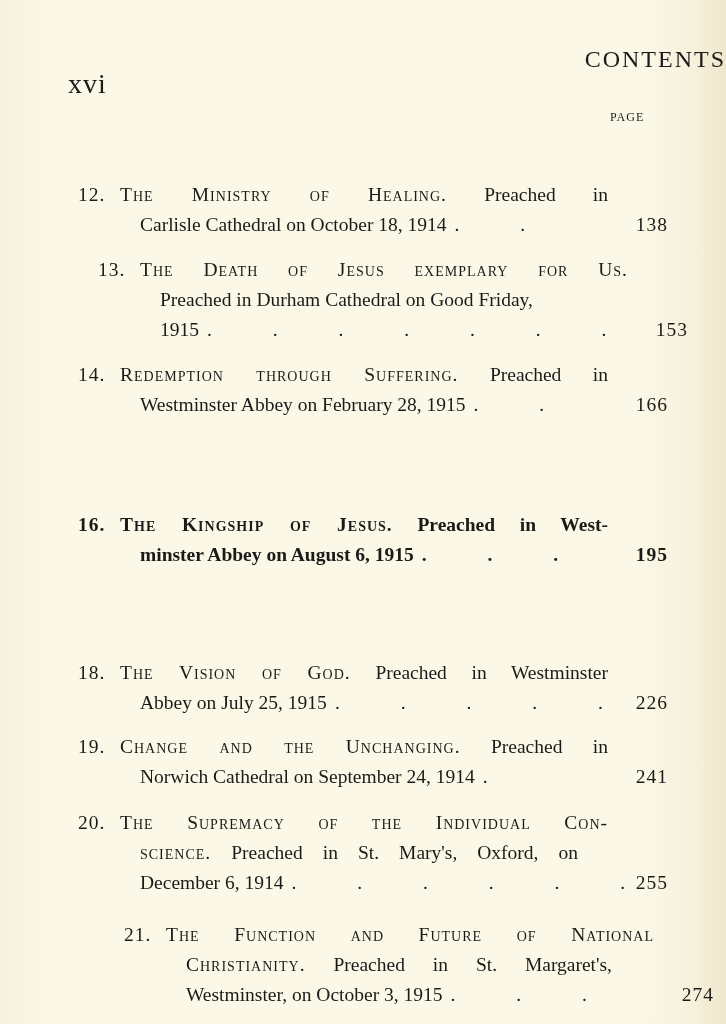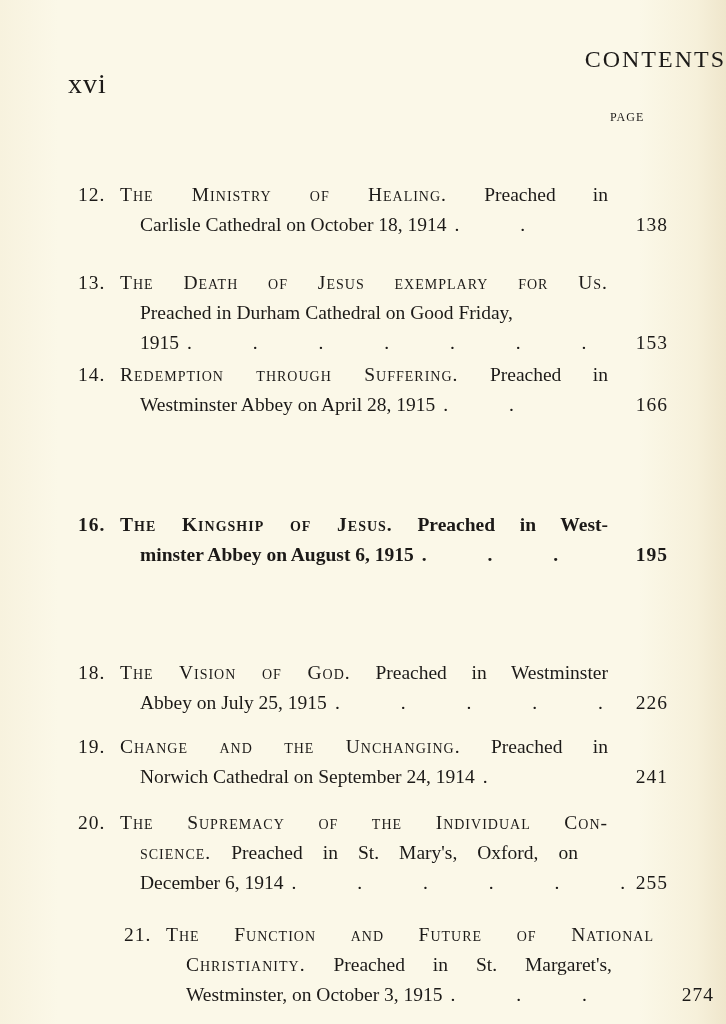--- a/index.html
+++ b/index.html
@@ -103,39 +103,39 @@
   <div class="entry" style="top:180px;">
     <div class="line">
       <span class="num">12.</span><span class="justify-first"><span class="sc">The Ministry of Healing.</span> <span>Preached in</span></span>
     </div>
     <div class="line">
       <span class="indent"></span><span>Carlisle Cathedral on October 18, 1914</span><span class="dots">. .</span>
       <span class="pageno">138</span>
     </div>
   </div>
 
-  <div class="entry" style="top:268px;">
+  <div class="entry" style="top:255px;margin-left:20px;">
     <div class="line">
       <span class="num">13.</span><span class="justify-first"><span class="sc">The Death of Jesus exemplary for Us.</span></span>
     </div>
     <div class="line">
       <span class="indent"></span><span>Preached in Durham Cathedral on Good Friday,</span>
     </div>
     <div class="line">
       <span class="indent"></span><span>1915</span><span class="dots">. . . . . . .</span>
       <span class="pageno">153</span>
     </div>
   </div>
 
   <div class="entry" style="top:360px;">
     <div class="line">
       <span class="num">14.</span><span class="justify-first"><span class="sc">Redemption through Suffering.</span> <span>Preached in</span></span>
     </div>
     <div class="line">
-      <span class="indent"></span><span>Westminster Abbey on April 28, 1915</span><span class="dots">. .</span>
+      <span class="indent"></span><span>Westminster Abbey on February 28, 1915</span><span class="dots">. .</span>
       <span class="pageno">166</span>
     </div>
   </div>
 
 
   <div class="entry" style="top:510px;font-weight:bold;">
     <div class="line">
       <span class="num">16.</span><span class="justify-first"><span class="sc">The Kingship of Jesus.</span> <span>Preached in West-</span></span>
     </div>
     <div class="line">

